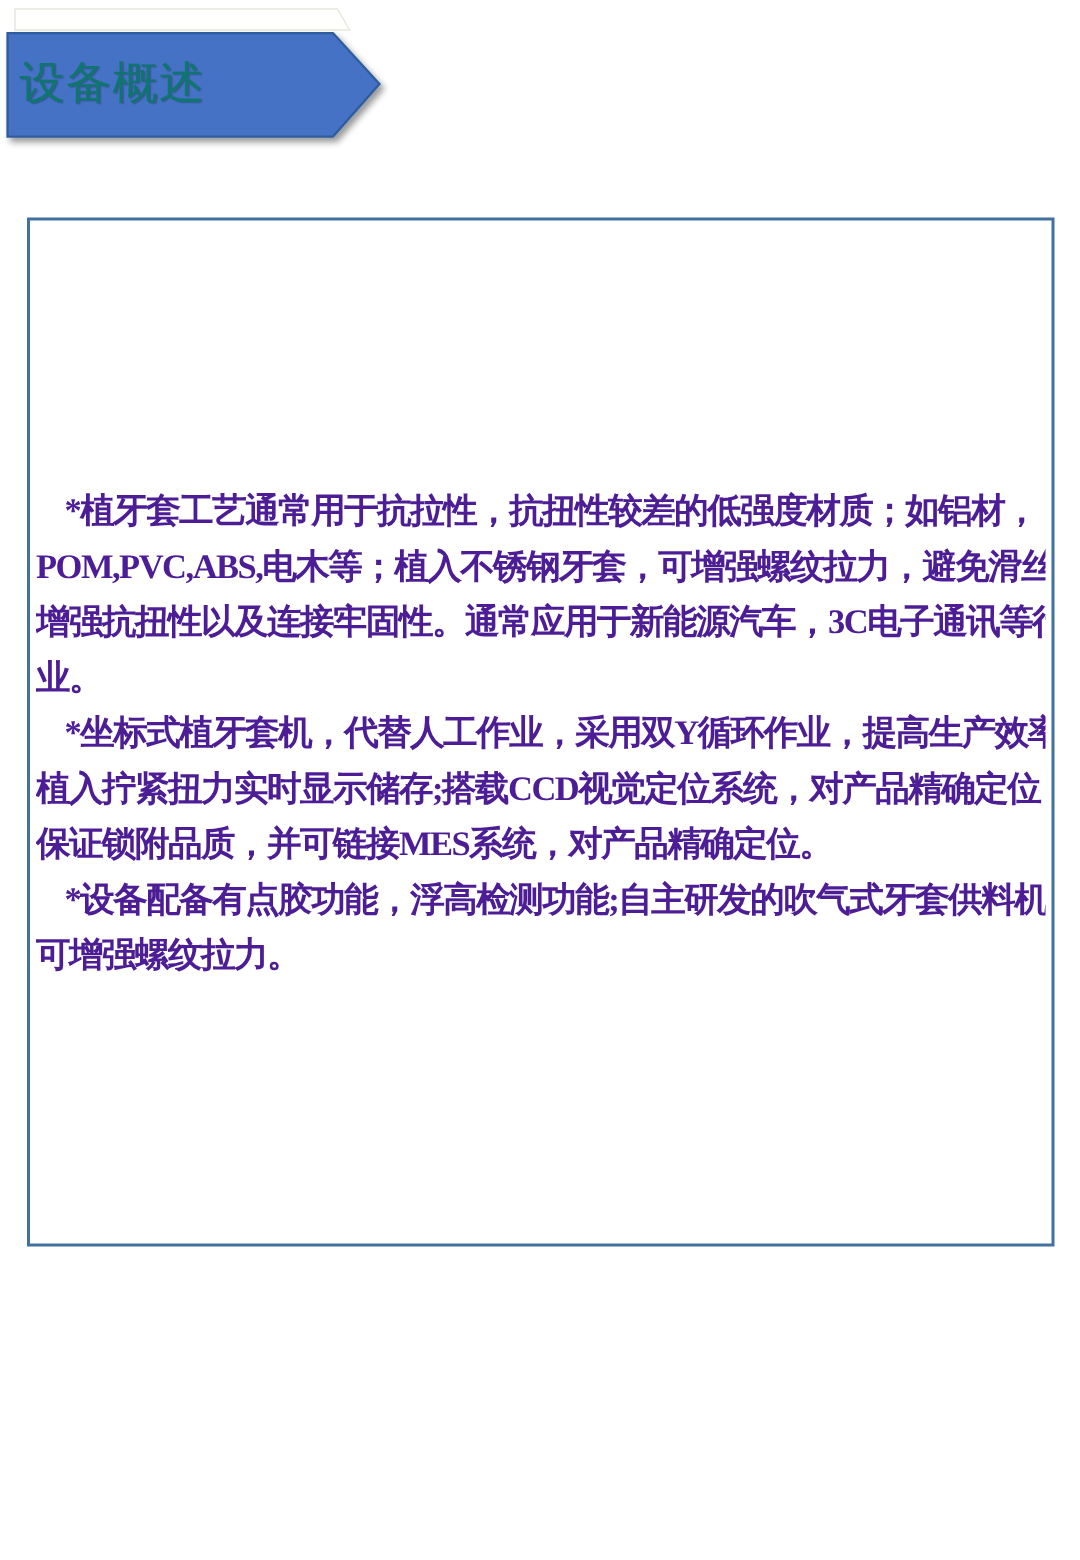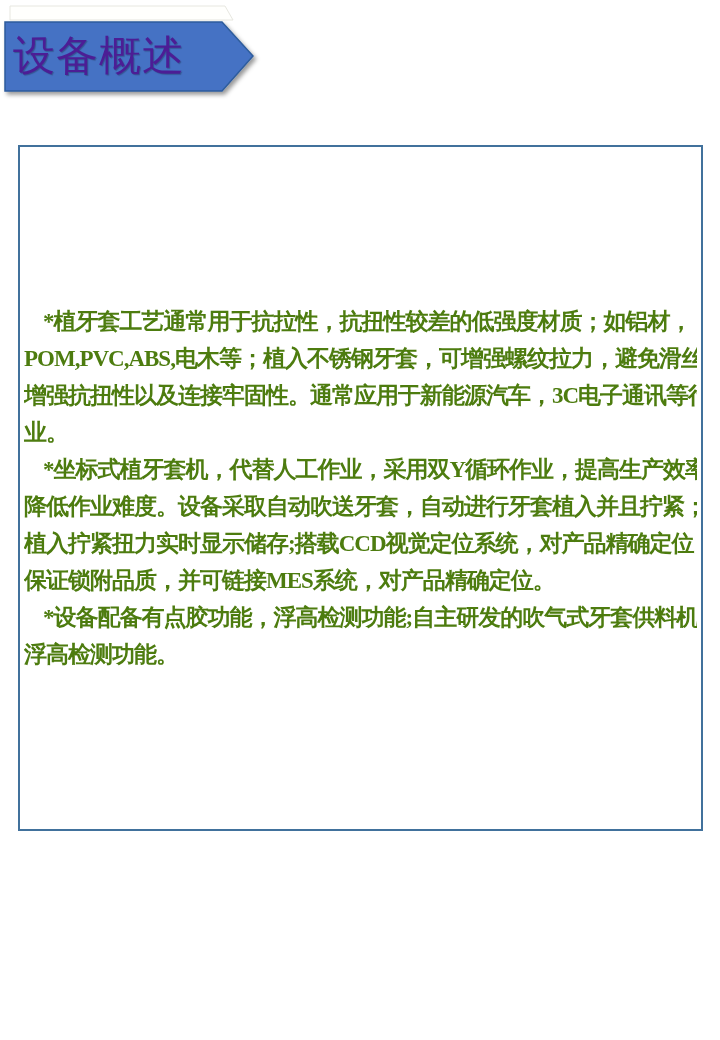--- a/index.html
+++ b/index.html
@@ -33,23 +33,23 @@
     width: 280px;
     height: 110px;
   }
   .banner-title {
     position: absolute;
     left: 13px;
     top: 30px;
     width: 200px;
     height: 52px;
     line-height: 52px;
-    font-size: 42px;
+    font-size: 30px;
     letter-spacing: 1px;
-    color: #4c1d95;
+    color: #0f766e;
     white-space: nowrap;
     text-shadow: 1px 1px 1px rgba(0,0,0,0.25);
   }
 
   
   .content-box {
     position: absolute;
     left: 18px;
     top: 145px;
     width: 685px;
@@ -62,21 +62,21 @@
     justify-content: center;
     padding: 0 4px;
     overflow: hidden;
   }
   .text-line {
     font-size: 23px;
     font-weight: bold;
     letter-spacing: -1px;
     line-height: 37px;
     height: 37px;
-    color: #4d7c0f;
+    color: #4c1d95;
     white-space: nowrap;
     overflow: hidden;
   }
   .text-line.indent {
     padding-left: 19px;
   }
 </style>
 </head>
 <body>
 
@@ -97,20 +97,19 @@
     </svg>
     <div class="banner-title">设备概述</div>
   </div>
 
   <div class="content-box">
     <div class="text-line indent">*植牙套工艺通常用于抗拉性，抗扭性较差的低强度材质；如铝材，</div>
     <div class="text-line">POM,PVC,ABS,电木等；植入不锈钢牙套，可增强螺纹拉力，避免滑丝；</div>
     <div class="text-line">增强抗扭性以及连接牢固性。通常应用于新能源汽车，3C电子通讯等行</div>
     <div class="text-line">业。</div>
     <div class="text-line indent">*坐标式植牙套机，代替人工作业，采用双Y循环作业，提高生产效率，</div>
-    <div class="text-line">降低作业难度。设备采取自动吹送牙套，自动进行牙套植入并且拧紧；</div>
     <div class="text-line">植入拧紧扭力实时显示储存;搭载CCD视觉定位系统，对产品精确定位，</div>
     <div class="text-line">保证锁附品质，并可链接MES系统，对产品精确定位。</div>
     <div class="text-line indent">*设备配备有点胶功能，浮高检测功能;自主研发的吹气式牙套供料机，</div>
-    <div class="text-line">浮高检测功能。</div>
+    <div class="text-line">可增强螺纹拉力。</div>
   </div>
 
 </div>
 
 </body></html>

